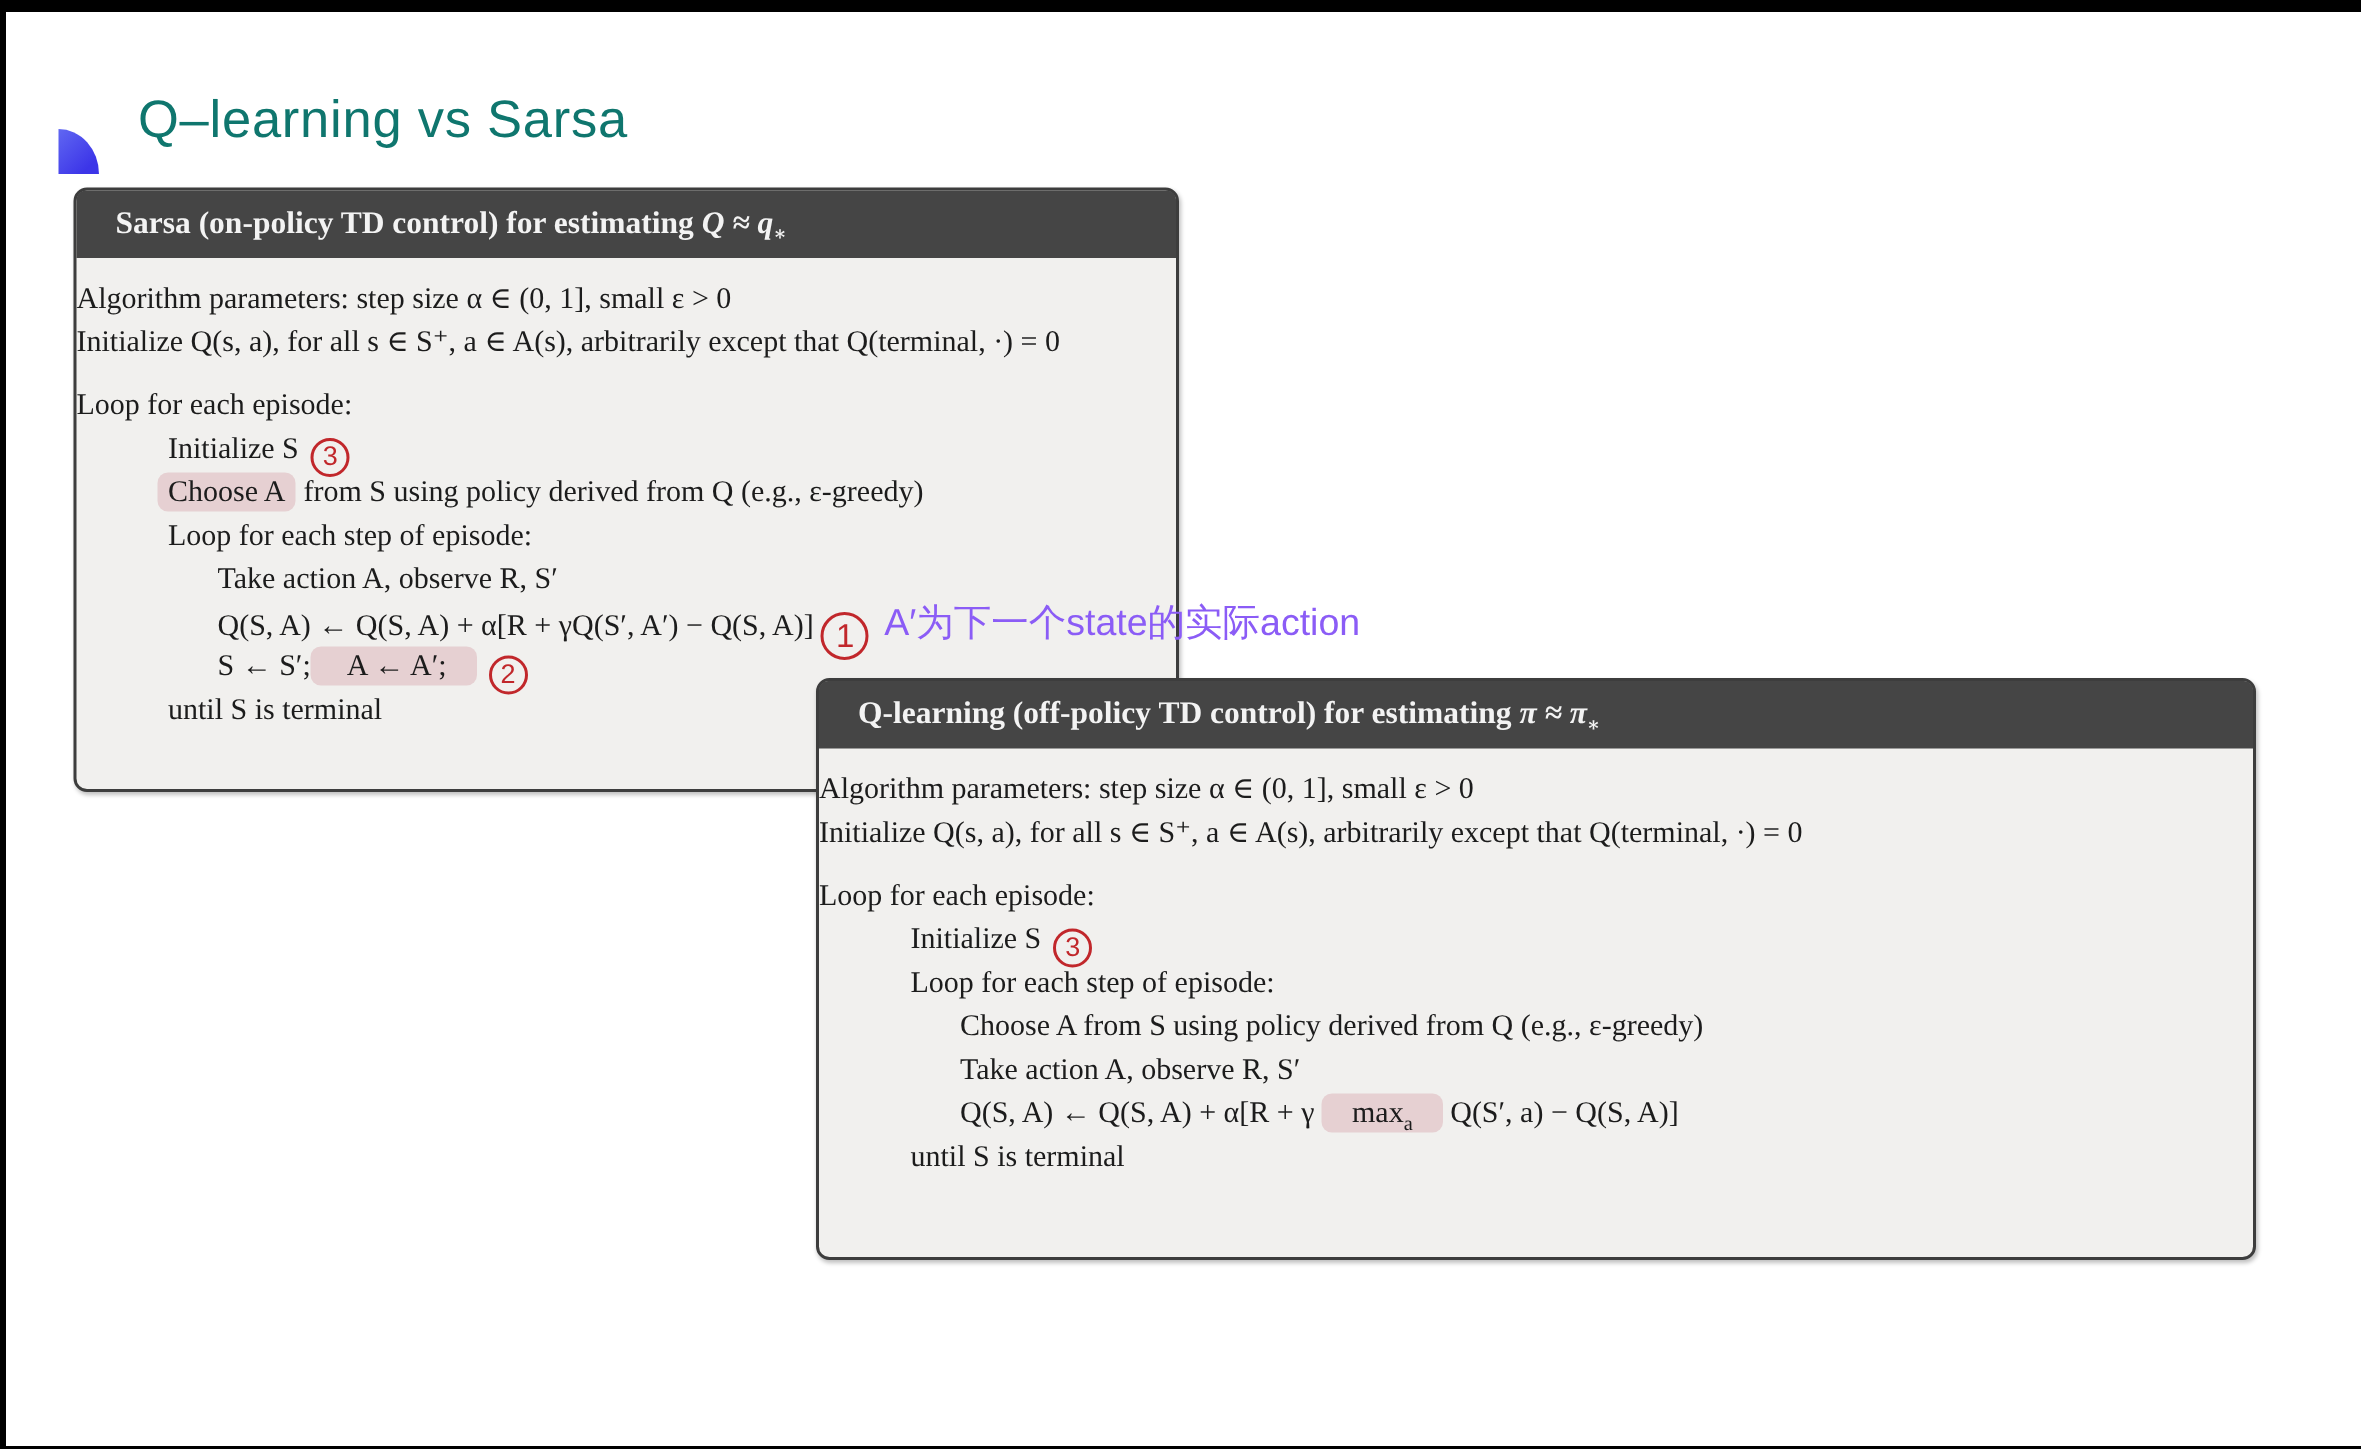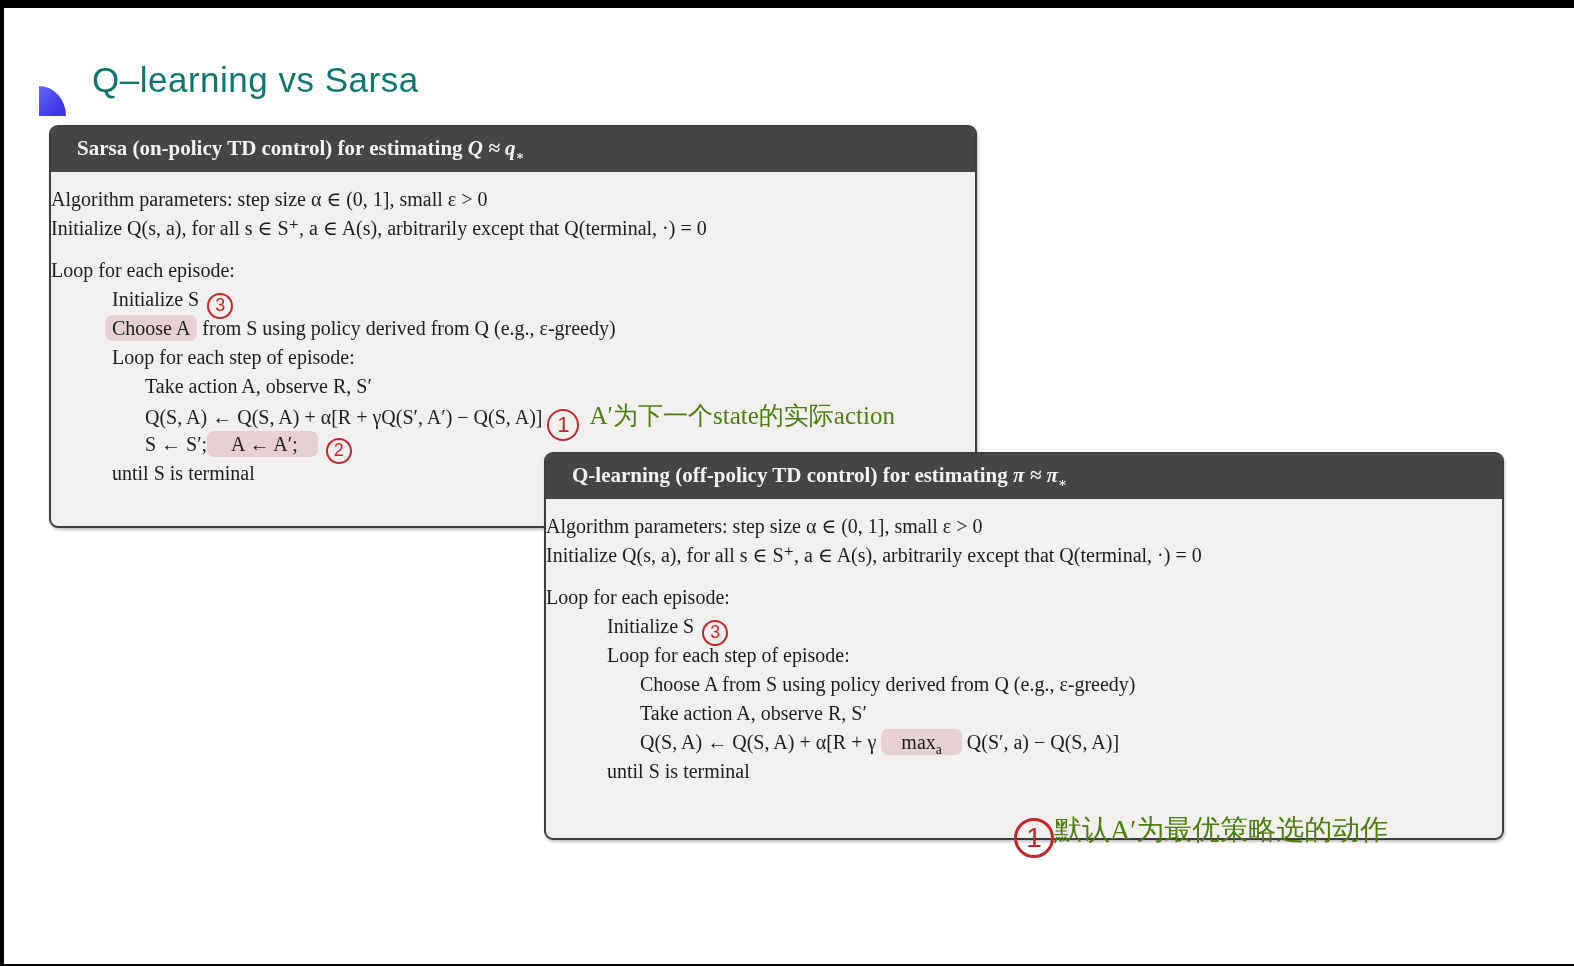--- a/index.html
+++ b/index.html
@@ -30,21 +30,21 @@
 
   
   .algo-box {
     position: absolute;
     background: #f1f0ee;
     border: 2px solid #3d3d3d;
     border-radius: 9px;
     box-shadow: 1px 2px 3px rgba(0,0,0,0.25);
     font-family: "Liberation Serif", "DejaVu Serif", serif;
   }
-  .sarsa-box { left: 45px; top: 117px; width: 928px; height: 403px; z-index: 1; }
+  .sarsa-box { left: 45px; top: 117px; width: 737px; height: 403px; z-index: 1; }
   .qlearning-box { left: 540px; top: 444px; width: 960px; height: 388px; z-index: 2; }
 
   .algo-header {
     background: #454545; color: #f3f3f3;
     font-weight: bold; font-size: 21px;
     padding: 9px 26px 8px 26px;
     border-radius: 6px 6px 0 0;
     white-space: nowrap;
   }
   .algo-header .math { font-style: italic; font-weight: bold; }
@@ -91,22 +91,22 @@
     width: 32px; height: 32px; font-size: 22px; border-width: 2.5px;
     margin-left: 5px; vertical-align: -8px;
   }
   .badge-lg {
     width: 40px; height: 40px; font-size: 28px; border-width: 3px;
     vertical-align: -10px;
   }
 
   
   .red-note {
-    color: #4d7c0f;
-    font-family: Liberation Serif, serif;
+    color: #8b5cf6;
+    font-family: Liberation Sans, sans-serif;
   }
   .sarsa-note-text { font-size: 25px; margin-left: 10px; }
   .q-annotation {
     position: absolute; left: 468px; top: 312px;
     white-space: nowrap; z-index: 3;
   }
   .q-annotation .red-note { font-size: 28px; vertical-align: -2px; }
 </style>
 </head>
 <body>
@@ -154,17 +154,14 @@
       <span>Initialize S</span><span class="badge badge-sm">3</span>
     </div>
     <div class="row ind1">Loop for each step of episode:</div>
     <div class="row ind2">Choose A from S using policy derived from Q (e.g., ε-greedy)</div>
     <div class="row ind2">Take action A, observe R, S′</div>
     <div class="row ind2">
       <span>Q(S, A) ← Q(S, A) + α[R + γ </span><span class="hl-tight"><span>max</span><sub>a</sub></span><span> Q(S′, a) − Q(S, A)]</span>
     </div>
     <div class="row ind1">until S is terminal</div>
 
-    <div class="q-annotation">
-      <span class="badge badge-lg">1</span><span class="red-note">默认A′为最优策略选的动作</span>
-    </div>
   </div>
 </div>
 
 </body></html>

